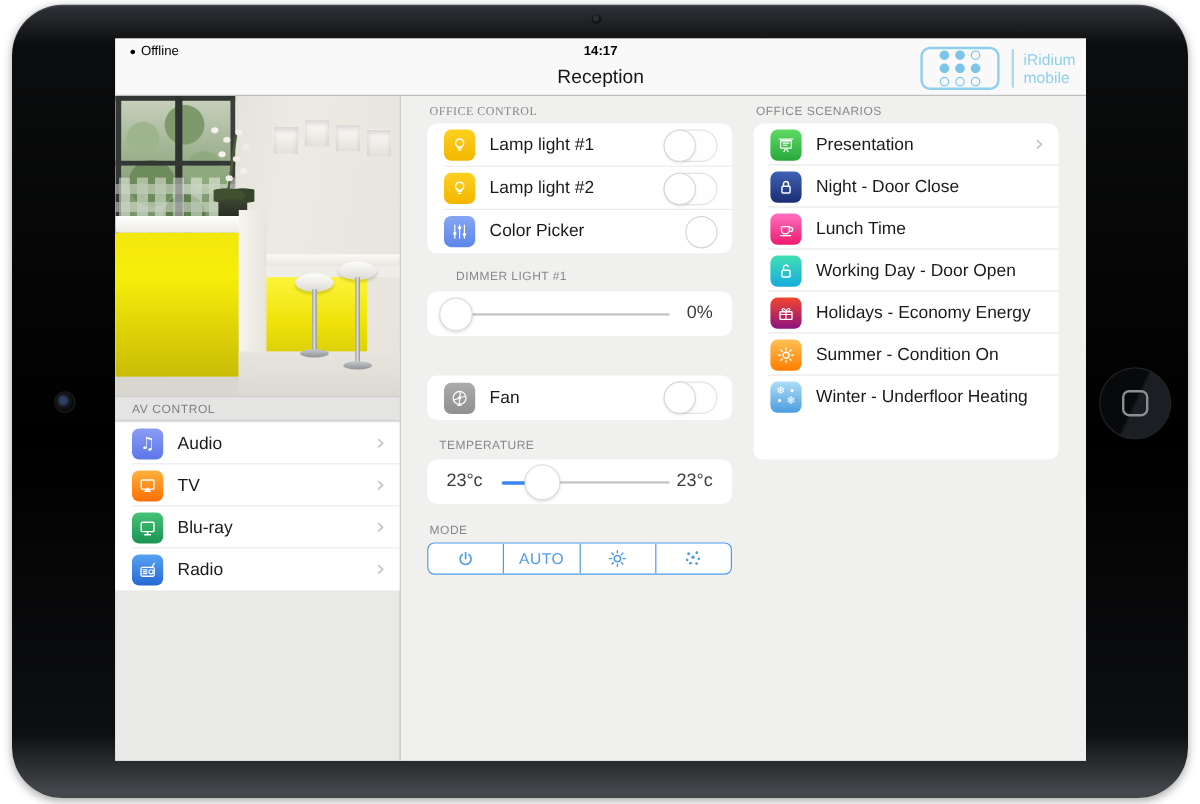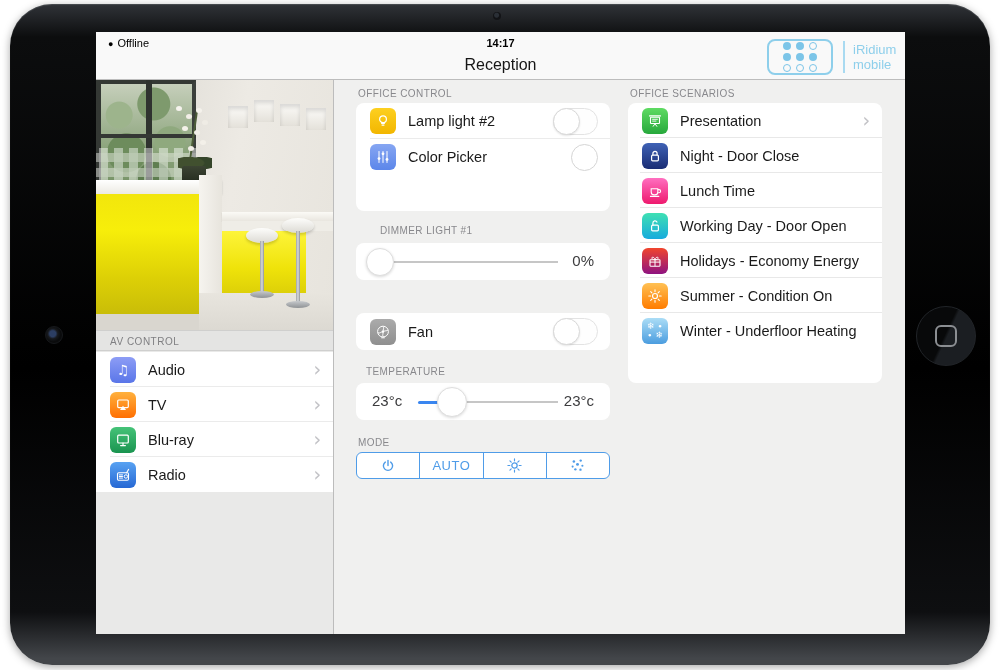--- a/index.html
+++ b/index.html
@@ -231,22 +231,35 @@
                 </svg>
             </div>
             <span class="lab">Radio</span>
             <span class="chev">›</span>
           </div>
         </div>
       </div>
 
       <div class="main">
 
-        <div class="sec-label" style="left:24px;top:8px;">OFFICE CONTROL</div>
+        <div class="sec-label" style="left:24px;top:8px;font-family:Liberation Serif, serif;">OFFICE CONTROL</div>
         <div class="card ctl-card">
+          <div class="row">
+            <div class="tile" style="background: linear-gradient(rgb(253, 208, 32), rgb(242, 182, 0));">
+              <svg width="16" height="16" viewBox="0 0 16 16">
+                  <circle cx="8" cy="6.2" r="3.4" fill="none" stroke="#fff" stroke-width="1.2"></circle>
+                  <path d="M6.7 9.4v1.1h2.6V9.4M7 12.1h2" stroke="#fff" stroke-width="1.1" stroke-linecap="round" fill="none"></path>
+                </svg>
+            </div>
+            <span class="lab">Lamp light #1</span>
+            <div class="toggle">
+                <div class="knob"></div>
+              </div>
+            <span class="sep"></span>
+          </div>
           <div class="row">
             <div class="tile" style="background: linear-gradient(rgb(253, 208, 32), rgb(242, 182, 0));">
               <svg width="16" height="16" viewBox="0 0 16 16">
                   <circle cx="8" cy="6.2" r="3.4" fill="none" stroke="#fff" stroke-width="1.2"></circle>
                   <path d="M6.7 9.4v1.1h2.6V9.4M7 12.1h2" stroke="#fff" stroke-width="1.1" stroke-linecap="round" fill="none"></path>
                 </svg>
             </div>
             <span class="lab">Lamp light #2</span>
             <div class="toggle">
                 <div class="knob"></div>

